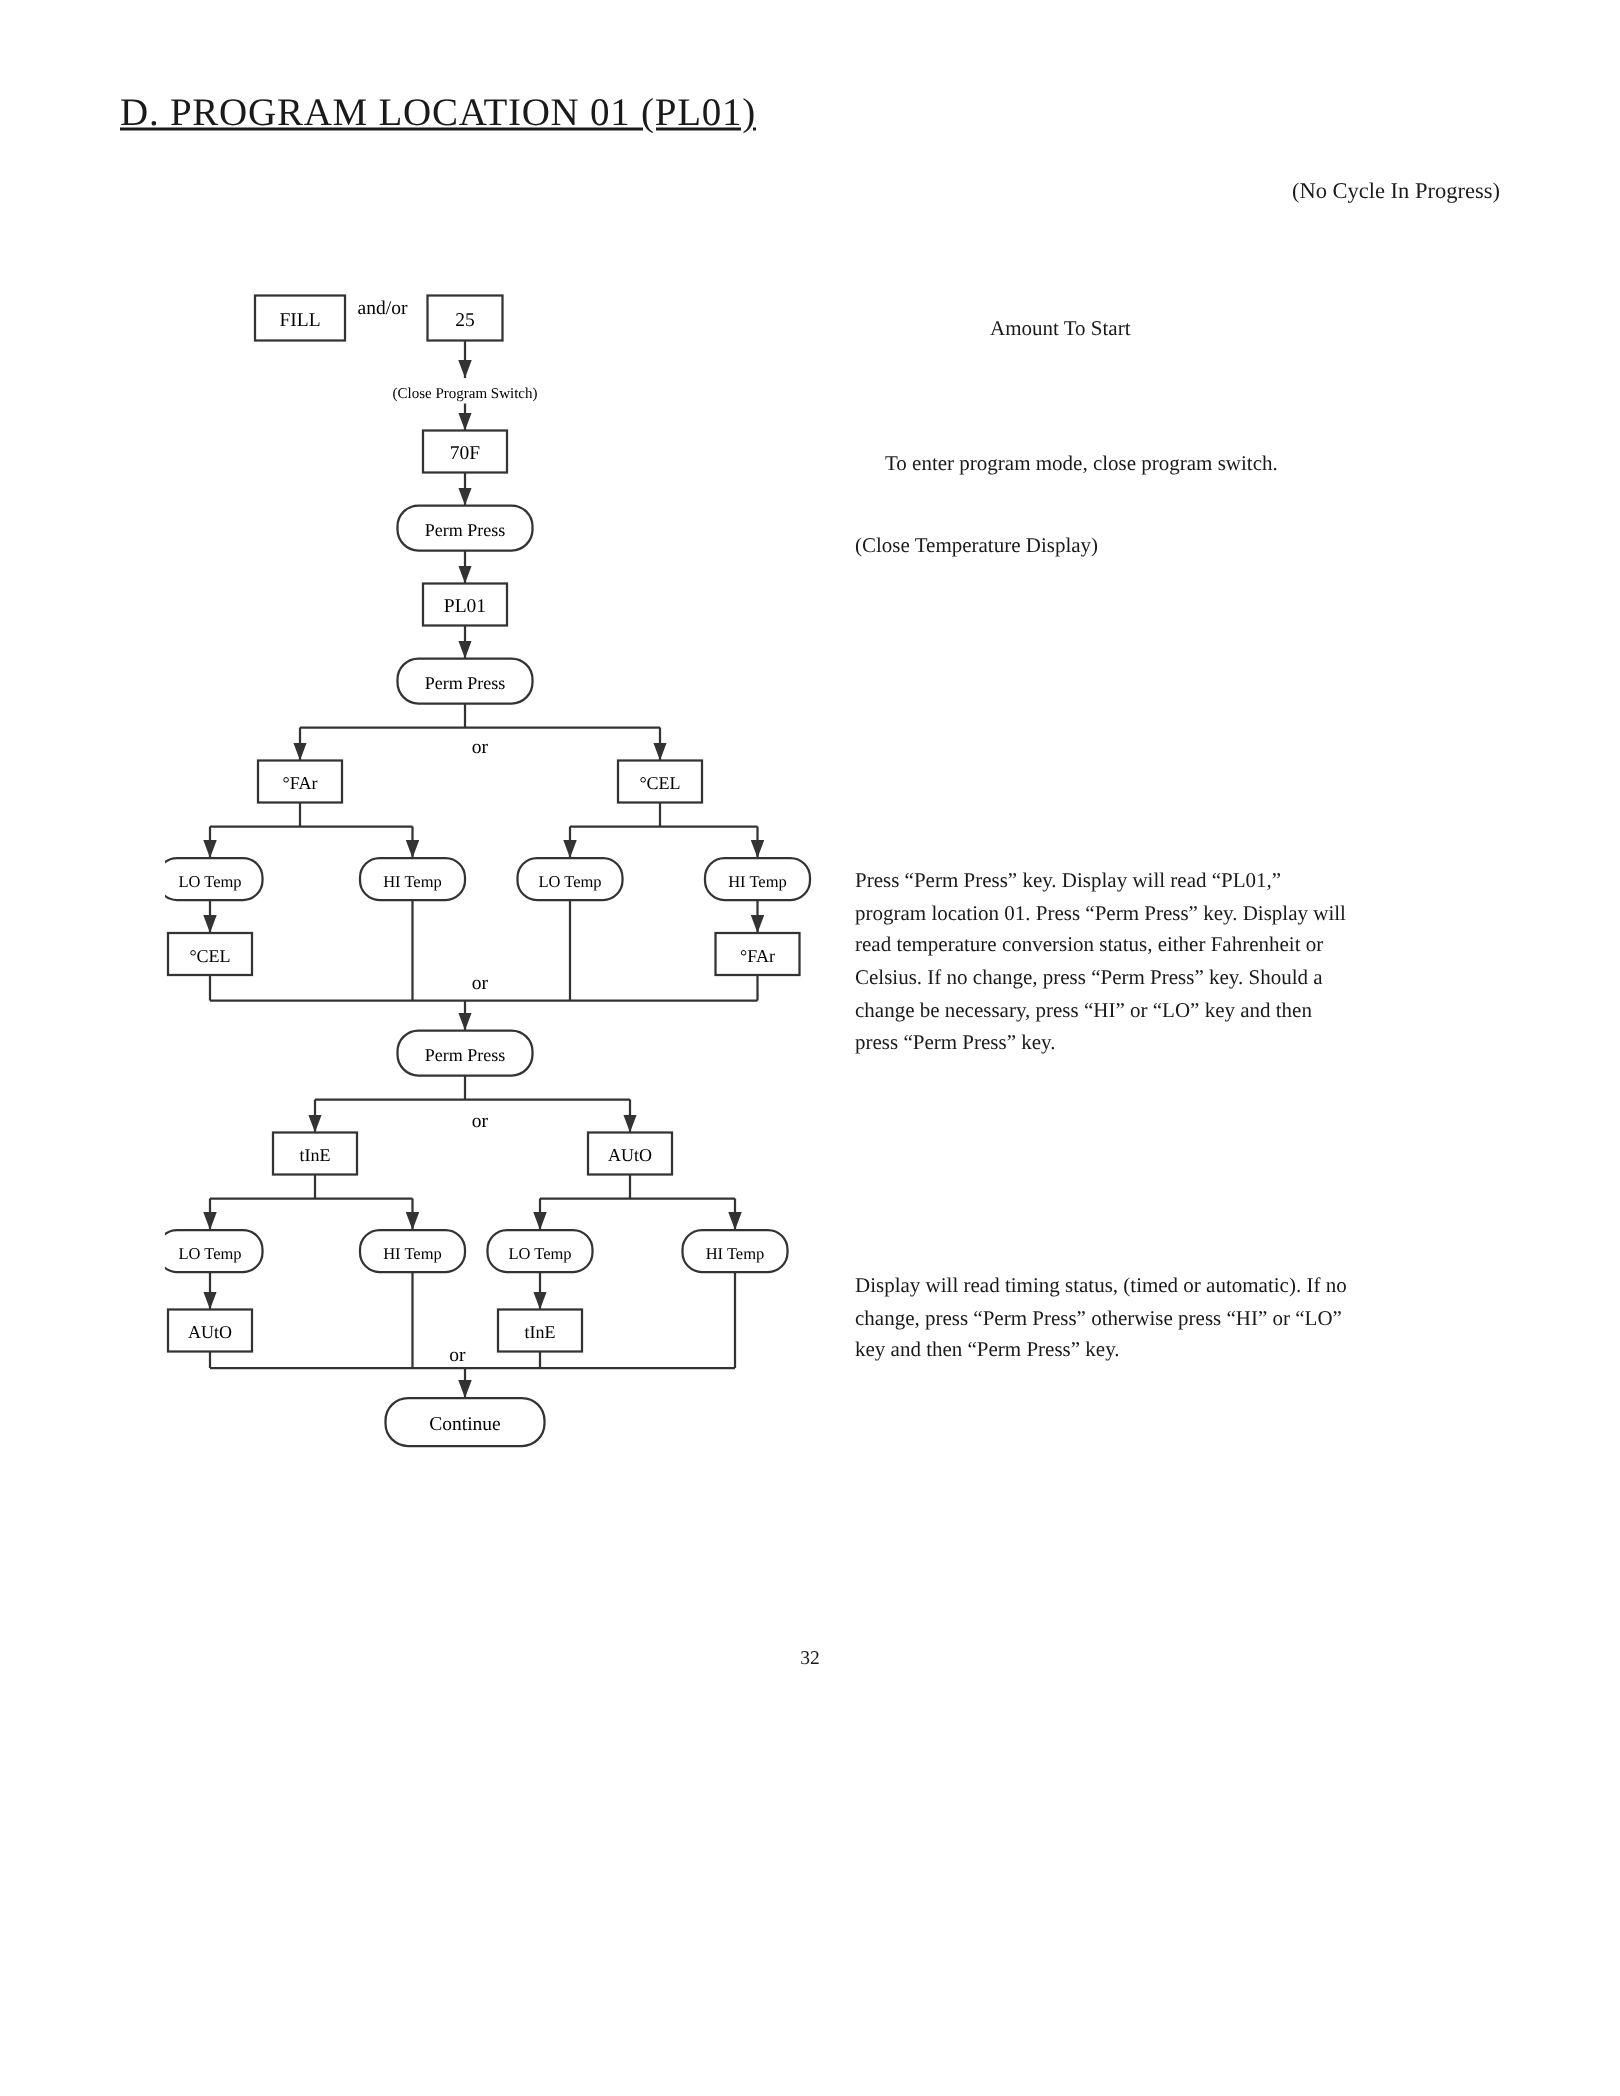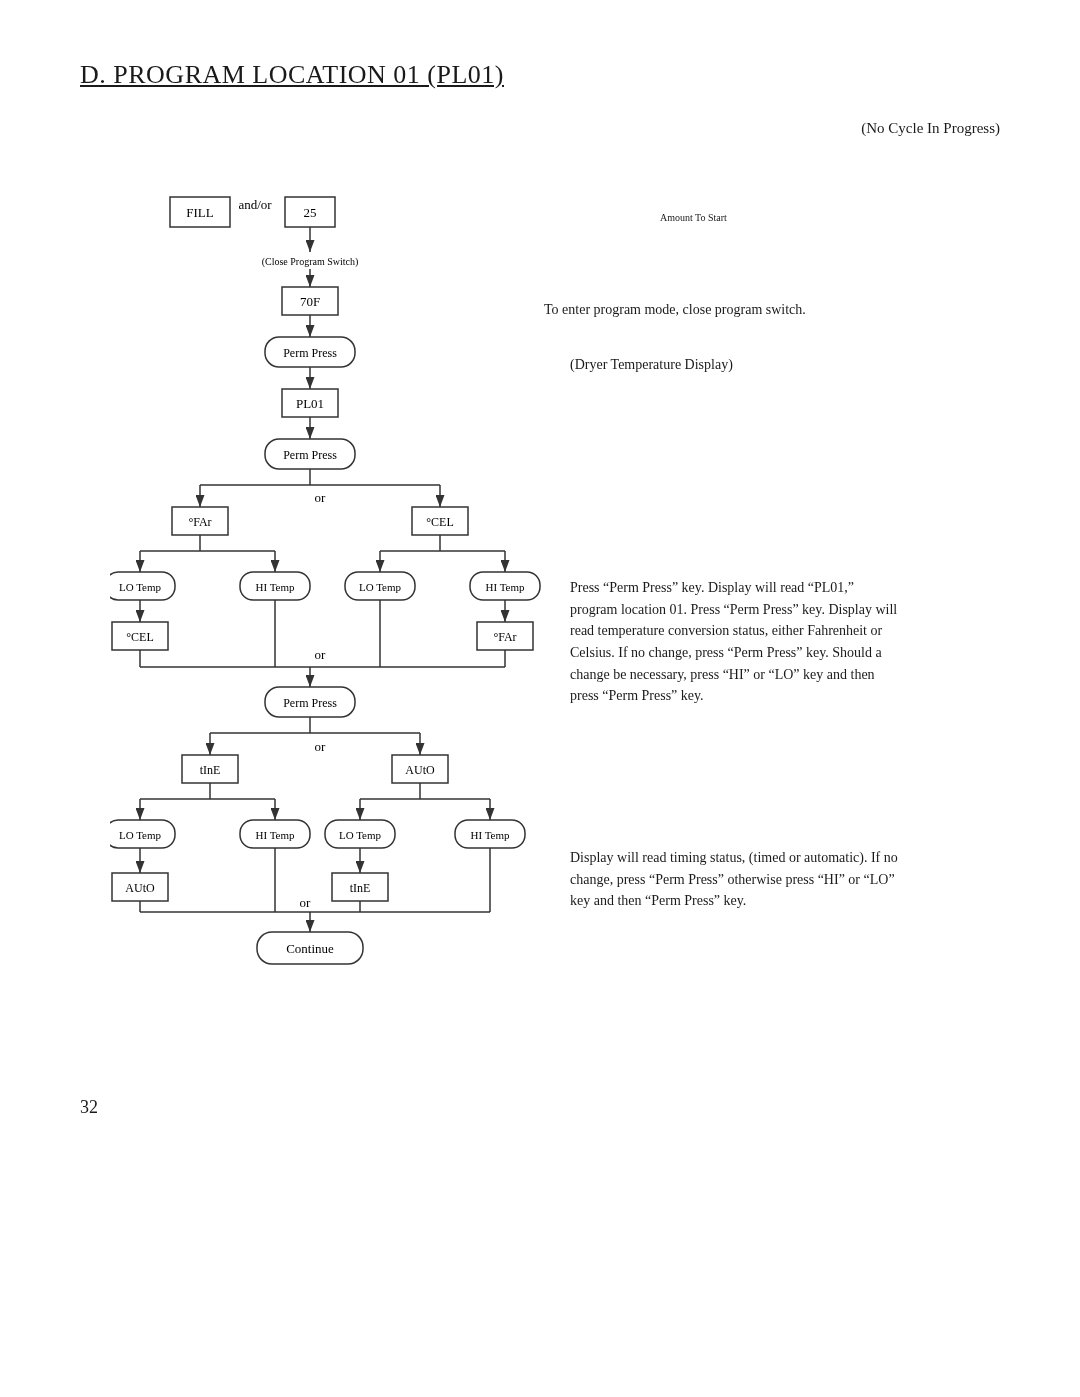--- a/index.html
+++ b/index.html
@@ -59,39 +59,39 @@
     }
 
     .annotation-4 {
       position: absolute;
       right: 0;
       top: 560px;
       width: 310px;
     }
 
     .page-number {
-      text-align: left;
+      text-align: center;
       margin-top: 40px;
-      font-size: 18px;
+      font-size: 13px;
     }
 
     
   </style>
 </head>
 <body>
 
 <h1>D.  PROGRAM LOCATION 01 (PL01)</h1>
 
 <p class="page-subtitle">(No Cycle In Progress)</p>
 
 <div class="diagram-area" style="position:relative; height:900px;">
 
-  <div class="annotation-1" style="position:absolute; left:580px; top:55px; font-size:10px;">Amount To Start</div>
-  <div class="annotation-2" style="position:absolute; left:464px; top:145px; font-size:14px;">To enter program mode, close program switch.</div>
-  <div class="annotation-3" style="position:absolute; left:490px; top:200px; font-size:14px;">(Dryer Temperature Display)</div>
+  <div class="annotation-1" style="position:absolute; left:580px; top:55px; font-size:14px;">Amount To Start</div>
+  <div class="annotation-2" style="position:absolute; left:510px; top:145px; font-size:14px;">To enter program mode, close program switch.</div>
+  <div class="annotation-3" style="position:absolute; left:490px; top:200px; font-size:14px;">(Close Temperature Display)</div>
   <div class="annotation-4" style="position:absolute; left:490px; top:420px; font-size:14px; width:330px; line-height:1.55;">Press “Perm Press” key.  Display will read “PL01,” program location 01.  Press “Perm Press” key.  Display will read temperature conversion status, either Fahrenheit or Celsius.  If no change, press “Perm Press” key.  Should a change be necessary, press “HI” or “LO” key and then press “Perm Press” key.</div>
   <div class="annotation-5" style="position:absolute; left:490px; top:690px; font-size:14px; width:330px; line-height:1.55;">Display will read timing status, (timed or automatic).  If no change, press “Perm Press” otherwise press “HI” or “LO” key and then “Perm Press” key.</div>
 
   <svg class="flow-diagram" width="480" height="880" viewBox="0 0 480 880" style="position:absolute; left:30px; top:0;">
     <defs>
       <marker id="arrowhead" markerWidth="8" markerHeight="6" refX="8" refY="3" orient="auto">
         <polygon points="0 0, 8 3, 0 6" fill="#333"></polygon>
       </marker>
     </defs>
 

